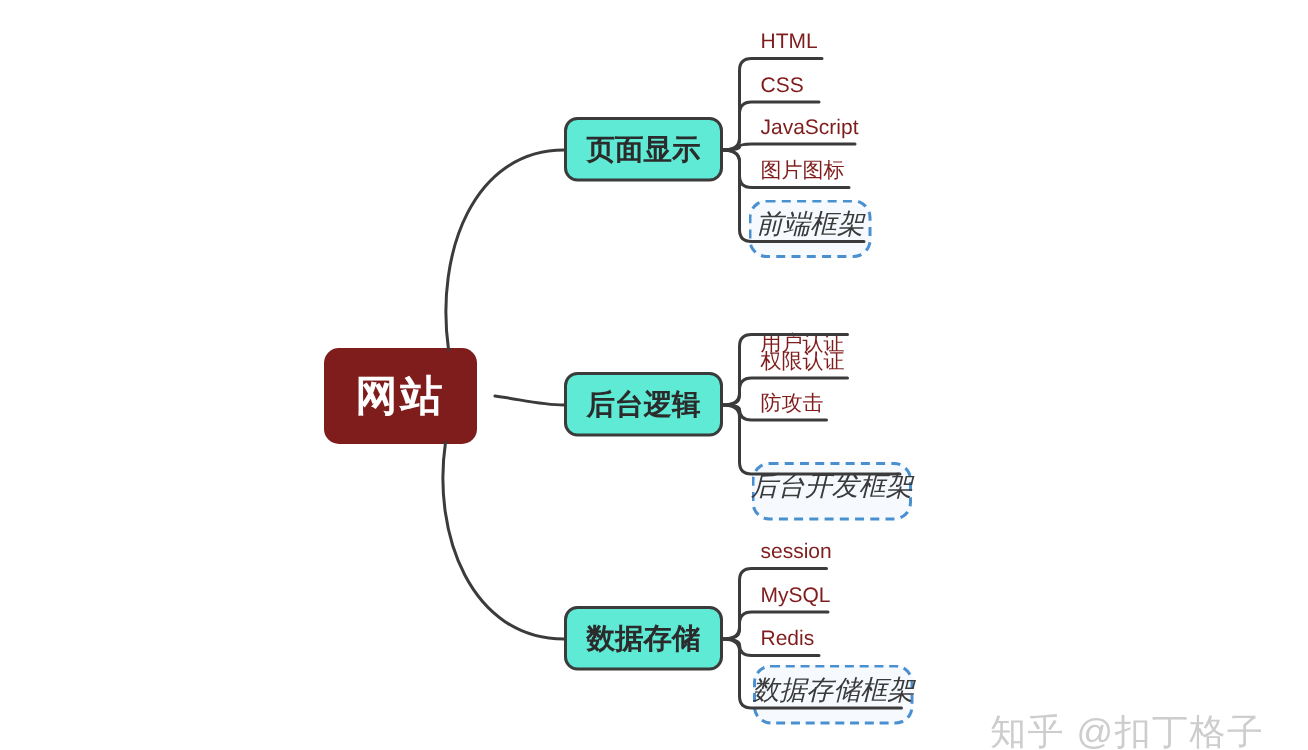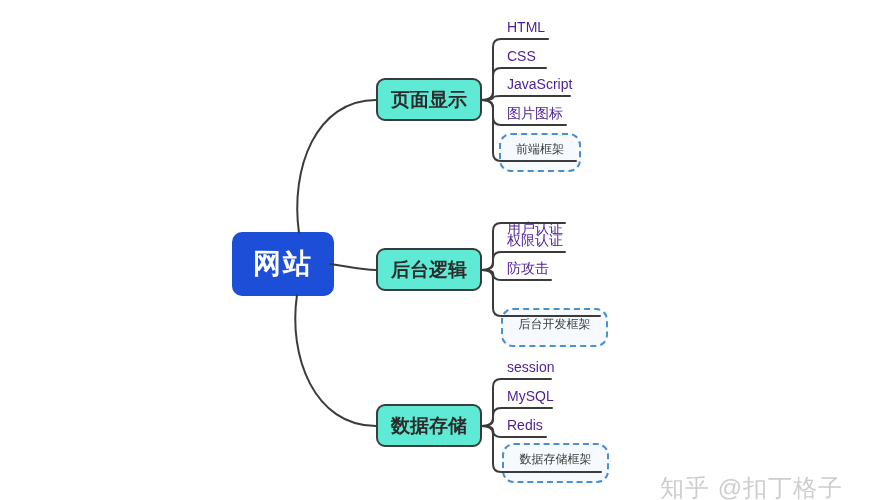--- a/index.html
+++ b/index.html
@@ -32,23 +32,23 @@
     position: absolute;
     display: flex;
     align-items: center;
     justify-content: center;
     box-sizing: border-box;
     z-index: 2;
     cursor: default;
   }
 
   .root-node {
-    left: 232px; top: 232px;
+    left: 216px; top: 232px;
     width: 102px; height: 64px;
-    background: #1d4ed8;
+    background: #7f1d1d;
     border-radius: 10px;
     color: #ffffff;
     font-size: 28px;
     font-weight: bold;
     letter-spacing: 2px;
   }
 
   .branch-node {
     width: 106px; height: 43px;
     background: #5eead4;
@@ -61,21 +61,21 @@
   .branch-1 { left: 376px; top: 78px; }
   .branch-2 { left: 376px; top: 248px; }
   .branch-3 { left: 376px; top: 404px; }
 
   .leaf-label {
     position: absolute;
     left: 507px;
     height: 20px;
     line-height: 20px;
     font-size: 14px;
-    color: #4c1d95;
+    color: #7f1d1d;
     white-space: nowrap;
     z-index: 2;
   }
   .leaf-b1-0 { top: 17px; }
   .leaf-b1-1 { top: 46px; }
   .leaf-b1-2 { top: 74px; }
   .leaf-b1-3 { top: 103px; }
   .leaf-b2-0 { top: 218px; }
   .leaf-b2-1 { top: 230px; }
   .leaf-b2-2 { top: 258px; }
@@ -86,24 +86,25 @@
   .boundary-frame {
     position: absolute;
     box-sizing: border-box;
     border: 2px dashed #4a90d0;
     border-radius: 12px;
     background: rgba(235, 244, 252, 0.45);
     display: flex;
     align-items: center;
     justify-content: center;
     padding-bottom: 7px;
-    font-size: 12px;
+    font-size: 18px;
     color: #3a3a3a;
     white-space: nowrap;
     z-index: 2;
+    font-style: italic;
   }
   .frame-1 { left: 499px; top: 133px; width: 82px;  height: 39px; }
   .frame-2 { left: 501px; top: 288px; width: 107px; height: 39px; margin-top: 20px; }
   .frame-3 { left: 502px; top: 443px; width: 107px; height: 40px; }
 
   .watermark {
     position: absolute;
     left: 660px; top: 448px;
     font-size: 24px;
     color: #cdcdcd;

